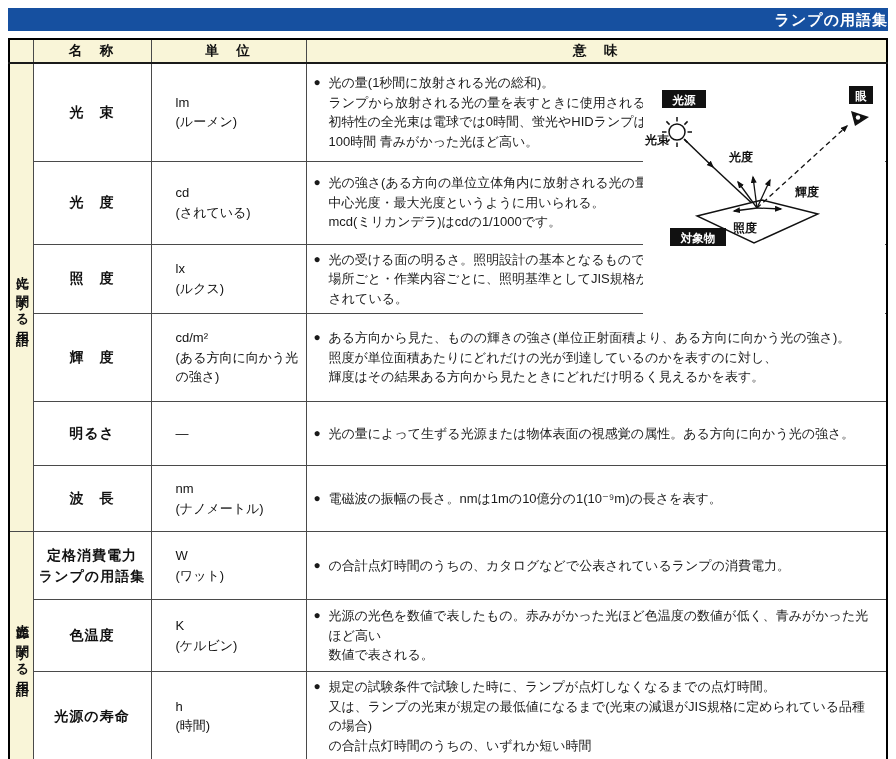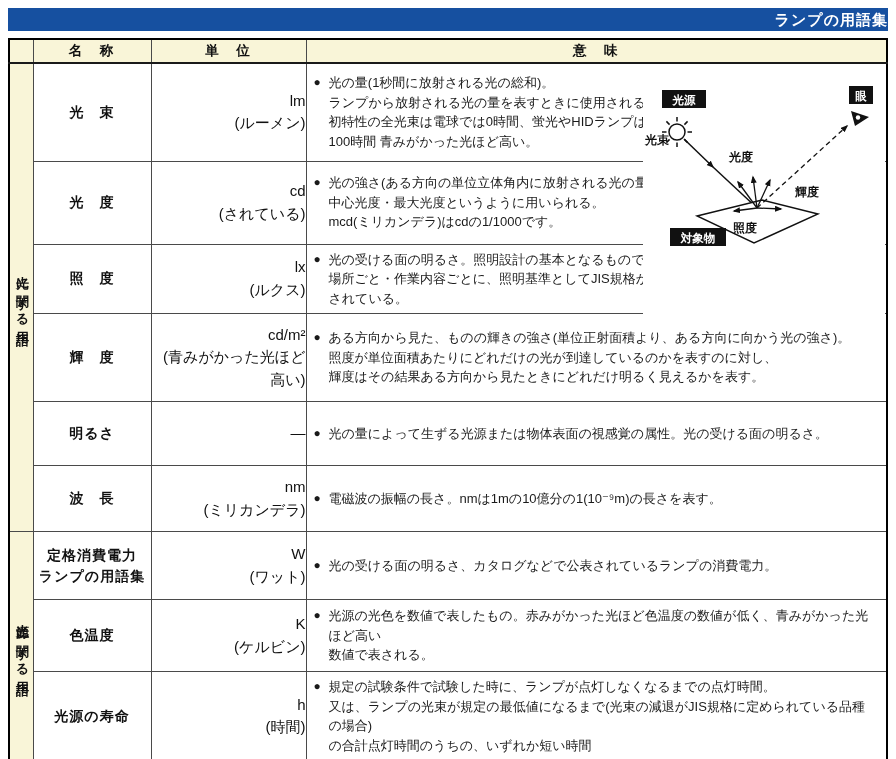--- a/index.html
+++ b/index.html
@@ -27,22 +27,22 @@
   .vtext {
     writing-mode:vertical-rl; text-orientation:upright;
     font-weight:bold; font-size:13px; letter-spacing:2px; color:#111;
     display:inline-block; line-height:24px;
   }
   td.name {
     text-align:center; vertical-align:middle; font-weight:bold; font-size:14px;
     white-space:pre-line; line-height:1.5; color:#111; letter-spacing:1px;
   }
   td.unit {
-    text-align:right; vertical-align:middle; font-size:15px;
-    white-space:pre-line; line-height:1.5; color:#111;
+    text-align:left; vertical-align:middle; font-size:13px;
+    white-space:pre-line; line-height:1.5; color:#111;padding-left:24px;
   }
   td.desc { vertical-align:middle; }
   .desc-in {
     position:relative; padding:5px 8px 5px 22px; font-size:13px; line-height:1.5;
     white-space:pre-line; color:#1a1a1a;
   }
   .bullet { position:absolute; left:7px; top:5px; font-size:12px; }
   svg.diagram {
     position:absolute; right:3px; top:28px; width:242px; height:248px;
     background:#ffffff;
@@ -106,55 +106,55 @@
       <td class="desc">
         <div class="desc-in"><span class="bullet">●</span><span>光の受ける面の明るさ。照明設計の基本となるもので、
 場所ごと・作業内容ごとに、照明基準としてJIS規格が制定
 されている。</span></div>
       </td>
     </tr>
 
     <tr style="height:88px">
       <td class="name">輝　度</td>
       <td class="unit">cd/m²
-(青みがかった光ほど高い)</td>
+(ある方向に向かう光の強さ)</td>
       <td class="desc">
         <div class="desc-in"><span class="bullet">●</span><span>ある方向から見た、ものの輝きの強さ(単位正射面積より、ある方向に向かう光の強さ)。
 照度が単位面積あたりにどれだけの光が到達しているのかを表すのに対し、
 輝度はその結果ある方向から見たときにどれだけ明るく見えるかを表す。</span></div>
       </td>
     </tr>
 
     <tr style="height:64px">
       <td class="name">明るさ</td>
       <td class="unit">―</td>
       <td class="desc">
-        <div class="desc-in"><span class="bullet">●</span><span>光の量によって生ずる光源または物体表面の視感覚の属性。光の受ける面の明るさ。</span></div>
+        <div class="desc-in"><span class="bullet">●</span><span>光の量によって生ずる光源または物体表面の視感覚の属性。ある方向に向かう光の強さ。</span></div>
       </td>
     </tr>
 
     <tr style="height:66px">
       <td class="name">波　長</td>
       <td class="unit">nm
-(ミリカンデラ)</td>
+(ナノメートル)</td>
       <td class="desc">
         <div class="desc-in"><span class="bullet">●</span><span>電磁波の振幅の長さ。nmは1mの10億分の1(10⁻⁹m)の長さを表す。</span></div>
       </td>
     </tr>
 
     <tr style="height:68px">
       <td class="strip" rowspan="3">
         <span class="vtext">光源に関する用語</span>
       </td>
       <td class="name">定格消費電力
 ランプの用語集</td>
       <td class="unit">W
 (ワット)</td>
       <td class="desc">
-        <div class="desc-in"><span class="bullet">●</span><span>光の受ける面の明るさ、カタログなどで公表されているランプの消費電力。</span></div>
+        <div class="desc-in"><span class="bullet">●</span><span>の合計点灯時間のうちの、カタログなどで公表されているランプの消費電力。</span></div>
       </td>
     </tr>
 
     <tr style="height:72px">
       <td class="name">色温度</td>
       <td class="unit">K
 (ケルビン)</td>
       <td class="desc">
         <div class="desc-in"><span class="bullet">●</span><span>光源の光色を数値で表したもの。赤みがかった光ほど色温度の数値が低く、青みがかった光ほど高い
 数値で表される。</span></div>

